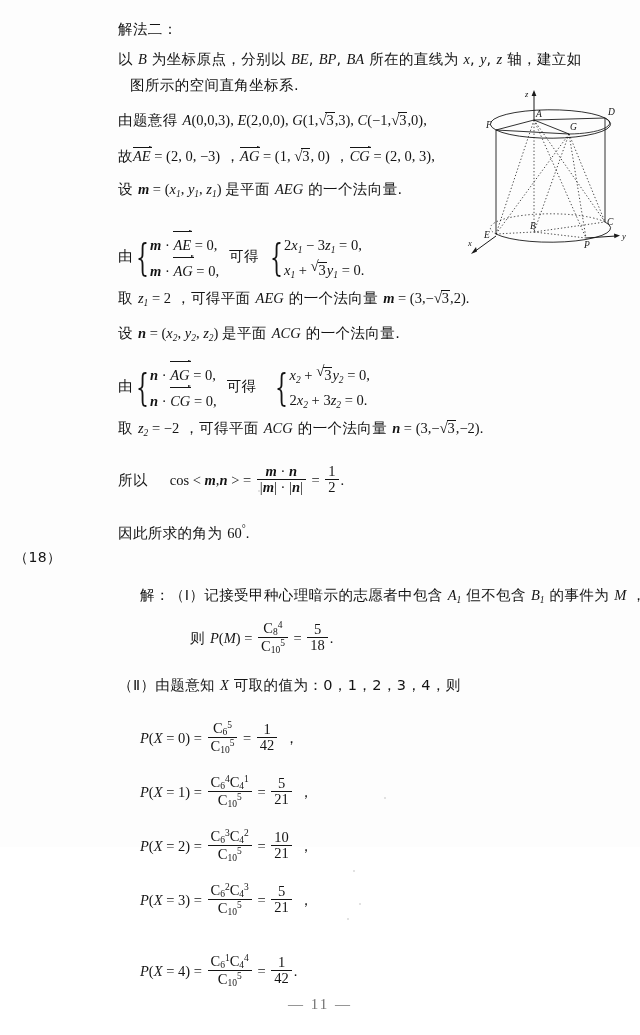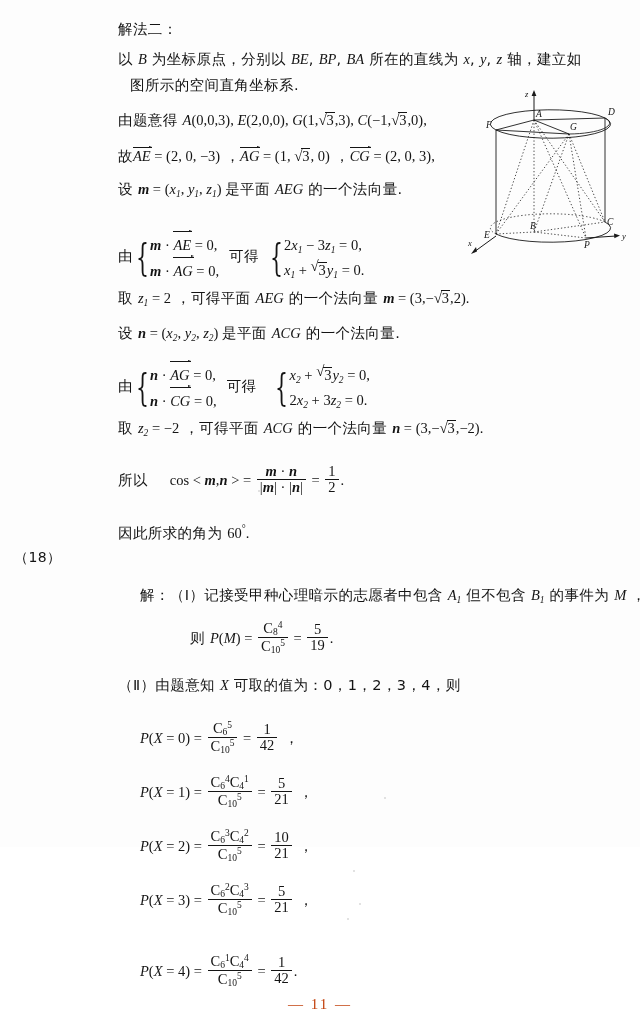--- a/index.html
+++ b/index.html
@@ -135,21 +135,21 @@
   
   .abs { font-style: normal; }
 
   
   .pagenum {
     position: absolute;
     left: 0; right: 0;
     text-align: center;
     font-size: 15px;
     font-family: "Liberation Serif", serif;
-    color: #c2410c;
+    color: #737373;
     letter-spacing: 2px;
   }
 
   
   .figure {
     position: absolute;
     left: 466px;
     top: 86px;
     width: 168px;
     height: 176px;
@@ -303,21 +303,21 @@
   <div class="line" style="left:140px; top:588px;">
     <span class="cn">解：（Ⅰ）记接受甲种心理暗示的志愿者中包含 </span><span class="mi">A<sub>1</sub></span><span class="cn"> 但不包含 </span><span class="mi">B<sub>1</sub></span><span class="cn"> 的事件为 </span><span class="mi">M</span><span class="cn"> ，</span>
   </div>
 
   <div class="line" style="left:190px; top:622px;">
     <span class="cn">则 </span><span class="mi">P</span><span class="mn">(</span><span class="mi">M</span><span class="mn">) = </span><span class="frac">
       <span class="num up mn">C<sub>8</sub><sup>4</sup></span>
       <span class="den up mn">C<sub>10</sub><sup>5</sup></span>
     </span><span class="mn"> = </span><span class="frac">
       <span class="num mn">5</span>
-      <span class="den mn">19</span>
+      <span class="den mn">18</span>
     </span><span class="mn">.</span>
   </div>
 
   <div class="line" style="left:118px; top:678px;">
     <span class="cn">（Ⅱ）由题意知 </span><span class="mi">X</span><span class="cn"> 可取的值为：0，1，2，3，4，则</span>
   </div>
 
   <div class="line" style="left:140px; top:722px;">
     <span class="mi">P</span><span class="mn">(</span><span class="mi">X</span><span class="mn"> = 0) = </span><span class="frac">
       <span class="num up mn">C<sub>6</sub><sup>5</sup></span>

